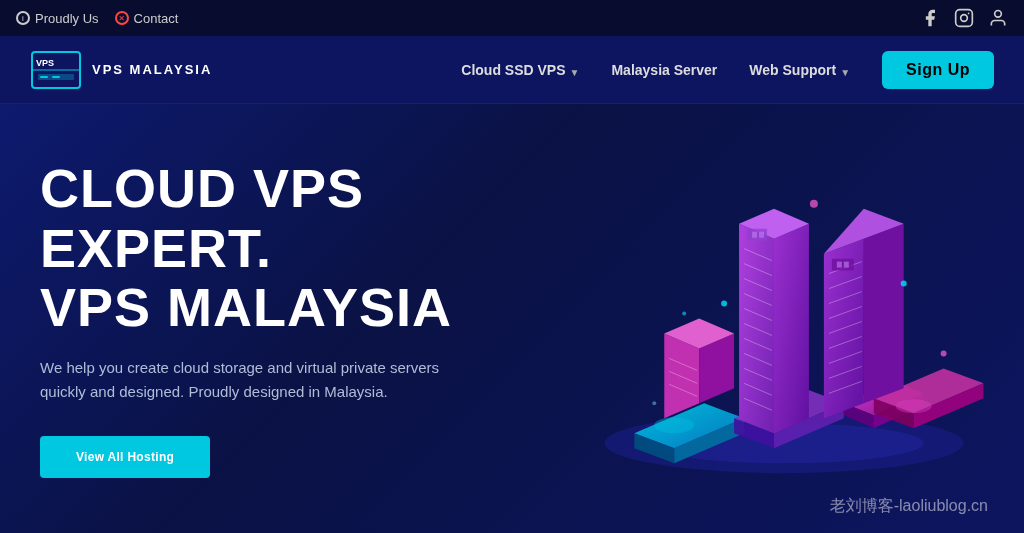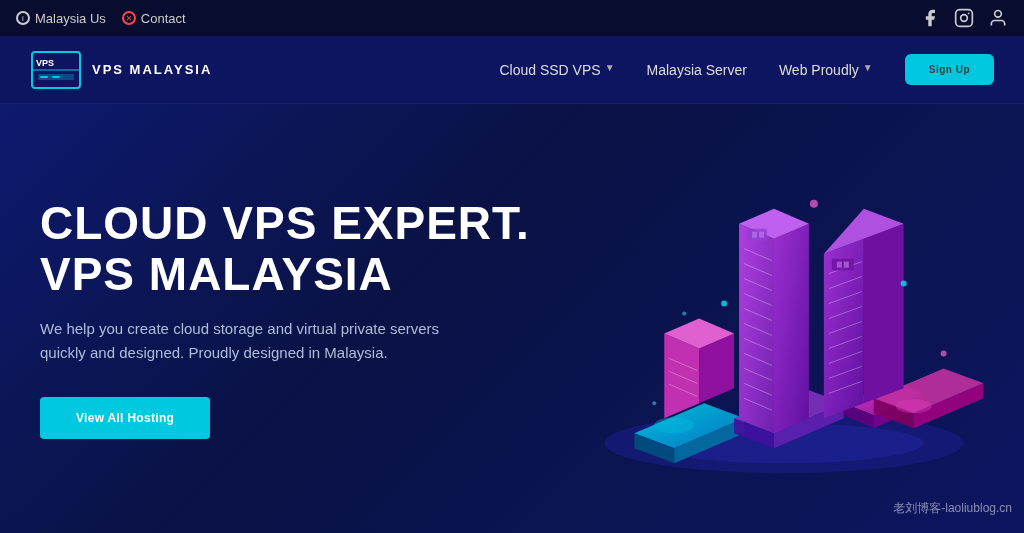--- a/index.html
+++ b/index.html
@@ -97,36 +97,37 @@
       display: flex;
       align-items: center;
       gap: 32px;
     }
 
     .nav-link {
       color: #ddd;
       font-size: 14px;
       cursor: pointer;
       display: flex;
-      align-items: flex-start;
+      align-items: flex-end;
       gap: 4px;
+      font-weight: bold;
     }
 
     .nav-link .arrow {
       font-size: 10px;
       color: #aaa;
     }
 
     .signup-btn {
       background: #00c8e0;
-      color: #404040;
+      color: #000000;
       border: none;
       padding: 10px 24px;
       border-radius: 6px;
-      font-size: 10px;
+      font-size: 16px;
       font-weight: bold;
       cursor: pointer;
       letter-spacing: 0.5px;
     }
 
     
     .hero {
       background: linear-gradient(135deg, #0d1a6e 0%, #0a1245 40%, #0d1560 100%);
       height: 429px;
       display: flex;
@@ -136,21 +137,21 @@
       padding: 40px 40px 40px 40px;
     }
 
     .hero-content {
       max-width: 520px;
       z-index: 2;
       position: relative;
     }
 
     .hero-title {
-      font-size: 46px;
+      font-size: 54px;
       font-weight: 900;
       line-height: 1.1;
       color: #fff;
       margin-bottom: 18px;
       text-transform: uppercase;
       letter-spacing: 1px;
     }
 
     .hero-desc {
       font-size: 15px;
@@ -185,42 +186,42 @@
     
     .server-svg {
       width: 100%;
       height: 100%;
     }
 
     
     .watermark {
       position: absolute;
       bottom: 16px;
-      right: 12px;
-      font-size: 12px;
+      right: 36px;
+      font-size: 16px;
       color: rgba(255,255,255,0.5);
       z-index: 10;
       text-align: center;
     }
 
     
     .account-icon {
       width: 20px;
       height: 20px;
       cursor: pointer;
     }
   </style>
 </head>
 <body>
 
 <div class="topbar">
   <div class="topbar-left">
     <div class="topbar-item">
       <div class="icon-circle">i</div>
-      <span>Malaysia Us</span>
+      <span>Proudly Us</span>
     </div>
     <div class="topbar-item">
       <div class="icon-circle" style="border-color:#f44;color:#f44;">✕</div>
       <span>Contact</span>
     </div>
   </div>
   <div class="topbar-right">
 
     <svg class="social-icon" viewBox="0 0 24 24" xmlns="http://www.w3.org/2000/svg">
       <path d="M18 2h-3a5 5 0 00-5 5v3H7v4h3v8h4v-8h3l1-4h-4V7a1 1 0 011-1h3z" fill="#ccc"></path>
@@ -257,21 +258,21 @@
 
   <div class="nav-links">
     <div class="nav-link">
       <span>Cloud SSD VPS</span>
       <span class="arrow">▼</span>
     </div>
     <div class="nav-link">
       <span>Malaysia Server</span>
     </div>
     <div class="nav-link">
-      <span>Web Proudly</span>
+      <span>Web Support</span>
       <span class="arrow">▼</span>
     </div>
     <button class="signup-btn">Sign Up</button>
   </div>
 </div>
 
 <div class="hero">
   <div class="hero-content">
     <h1 class="hero-title">
       <span>CLOUD VPS EXPERT.</span><br>

